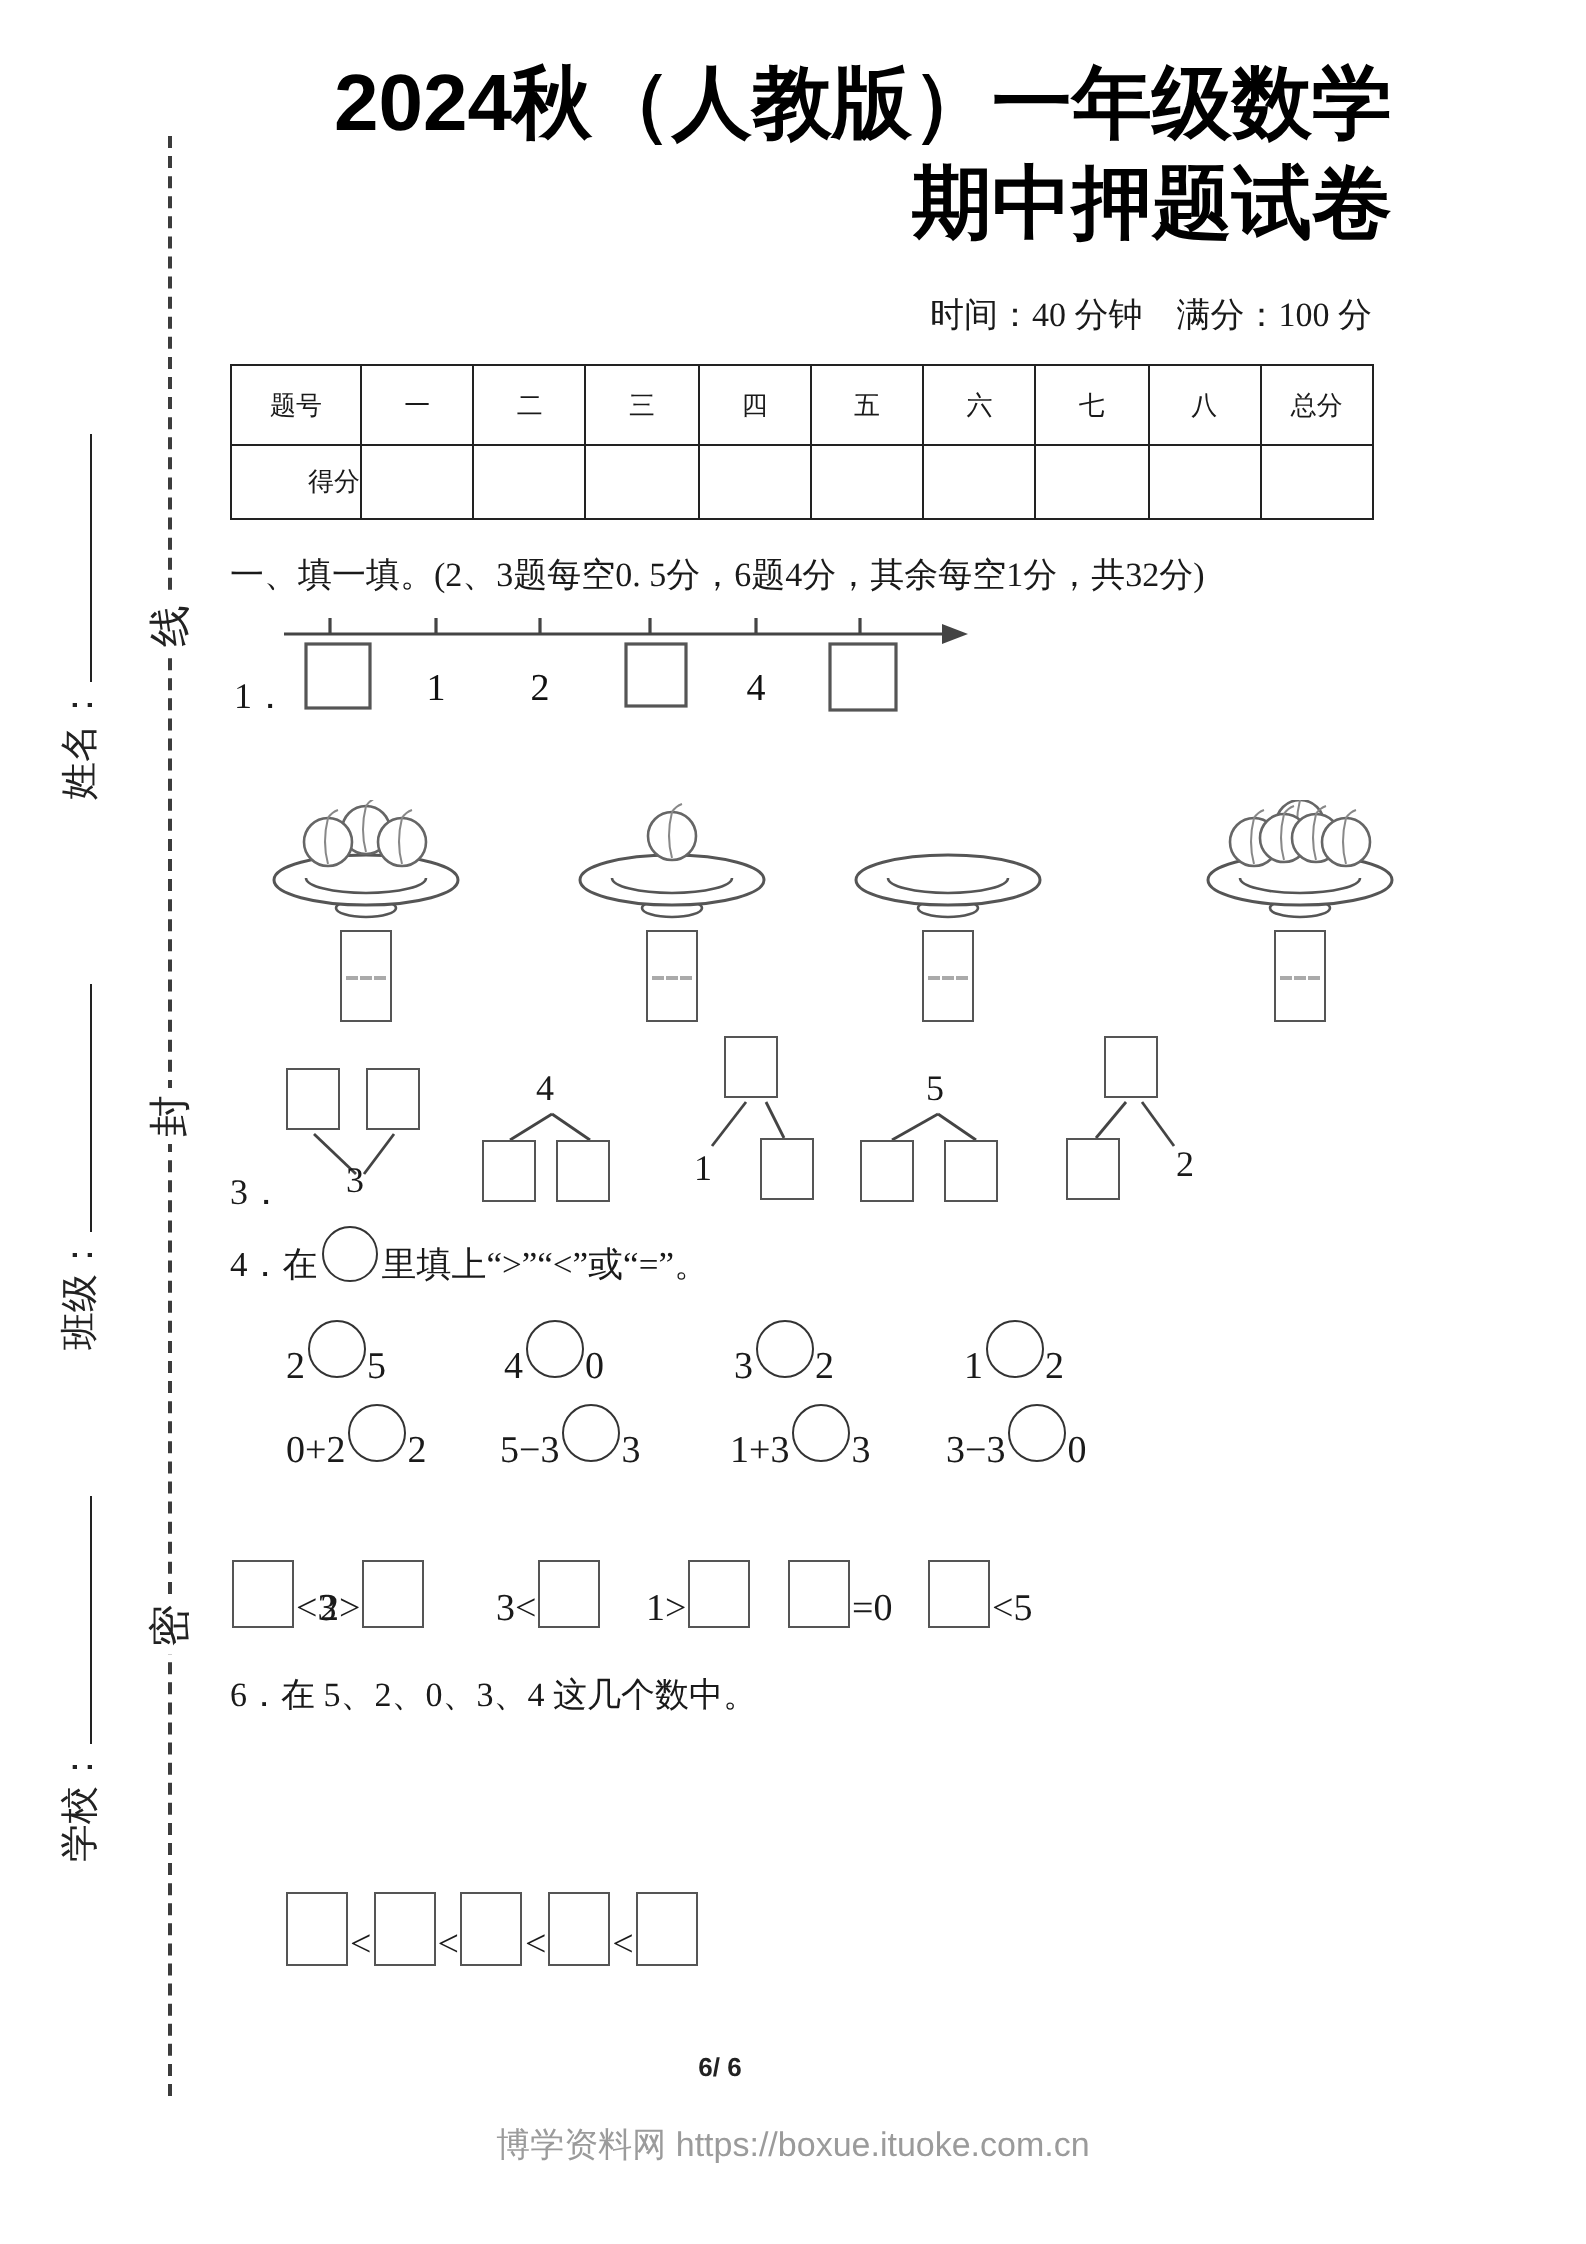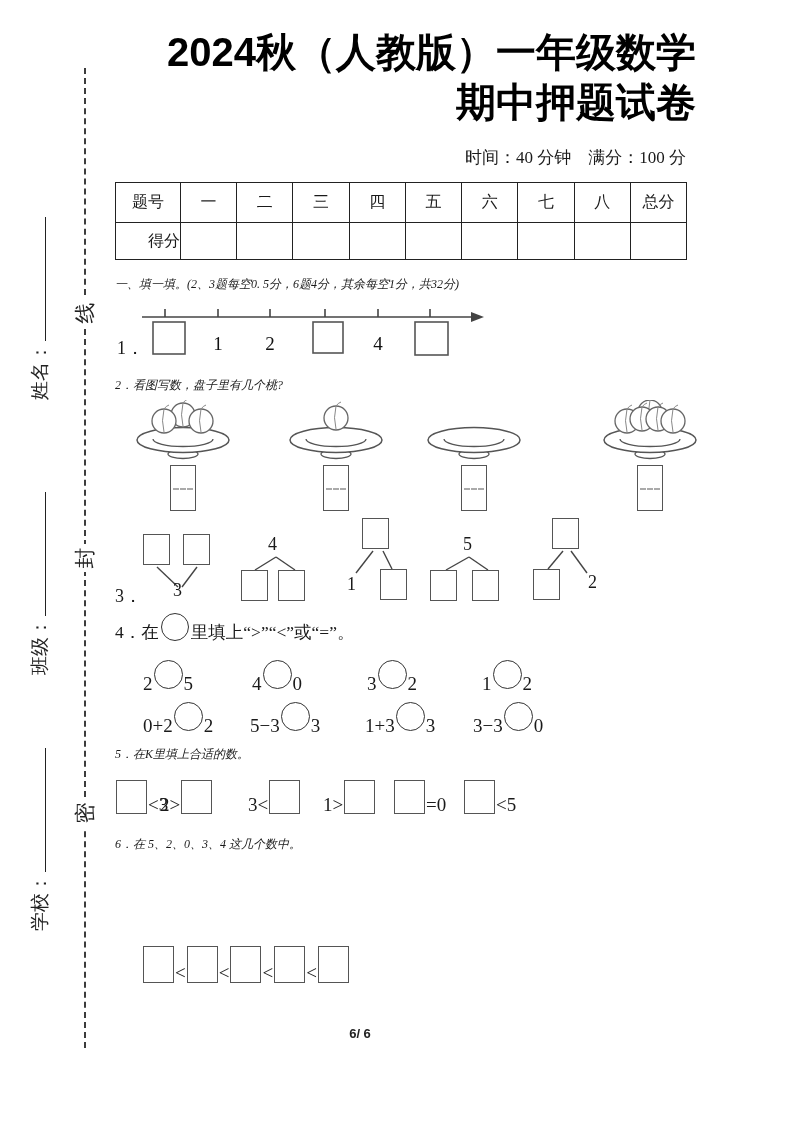--- a/index.html
+++ b/index.html
@@ -1,36 +1,36 @@
 <!DOCTYPE html>
 <html><head>
 <meta charset="utf-8">
 <style>
   html,body{margin:0;padding:0;background:#fff;}
   .page{position:relative;width:793px;height:1122px;background:#fff;color:#111;
         font-family:"Liberation Serif",serif;overflow:hidden;}
-  .txt{position:absolute;left:115px;font-size:12px;white-space:nowrap;color:#1a1a1a;font-style:italic;}
+  .txt{position:absolute;left:115px;font-size:17px;white-space:nowrap;color:#1a1a1a;}
   .qnum{position:absolute;font-size:18px;color:#1a1a1a;}
 
   
   .seal-dash{position:absolute;left:84px;top:68px;height:980px;border-left:2px dashed #3c3c3c;}
   .sealchar{position:absolute;left:71px;width:28px;height:28px;line-height:28px;text-align:center;
             background:#fff;transform:rotate(-90deg);font-size:21px;z-index:2;color:#222;}
   .vfield{position:absolute;left:-62px;width:200px;height:22px;transform:rotate(-90deg);
           font-size:19px;white-space:nowrap;color:#222;}
   .uline{display:inline-block;width:124px;height:15px;border-bottom:1.6px solid #222;margin-left:2px;}
 
   
   .title{position:absolute;left:96px;top:28px;width:600px;text-align:right;
          font-family:"Liberation Sans",sans-serif;font-weight:bold;font-size:40px;line-height:1.24;color:#000;}
   .meta{position:absolute;left:115px;top:146px;width:571px;text-align:right;font-size:17px;color:#1a1a1a;}
 
   
   table.score{position:absolute;left:115px;top:182px;width:572px;border-collapse:collapse;table-layout:fixed;}
-  table.score td{border:1.6px solid #222;text-align:center;font-size:16px;padding:0;background:#fff;color:#1a1a1a;}
+  table.score td{border:1.6px solid #222;text-align:center;font-size:13px;padding:0;background:#fff;color:#1a1a1a;}
   table.score tr.r1 td{height:39px;}
   table.score tr.r2 td{height:36px;text-align:right;}
 
   
   .sqbox{display:inline-block;border:1.6px solid #555;background:#fff;box-sizing:border-box;}
 
   
   svg.numberline{position:absolute;left:130px;top:305px;}
 
   
@@ -135,21 +135,20 @@
     <line x1="248" y1="4" x2="248" y2="12" stroke="#444" stroke-width="1.6"></line>
     <line x1="300" y1="4" x2="300" y2="12" stroke="#444" stroke-width="1.6"></line>
     <rect x="23" y="17" width="32" height="32" fill="#fff" stroke="#555" stroke-width="1.6"></rect>
     <rect x="183" y="17" width="30" height="31" fill="#fff" stroke="#555" stroke-width="1.6"></rect>
     <rect x="285" y="17" width="33" height="33" fill="#fff" stroke="#555" stroke-width="1.6"></rect>
     <text x="88" y="45" text-anchor="middle" font-size="19" fill="#111">1</text>
     <text x="140" y="45" text-anchor="middle" font-size="19" fill="#111">2</text>
     <text x="248" y="45" text-anchor="middle" font-size="19" fill="#111">4</text>
   </svg>
 
-  <div class="txt" style="top:377px">2．看图写数，盘子里有几个桃?</div>
 
   <div class="plate-grp" style="left:133px">
     <svg width="100" height="62">
       <ellipse cx="50" cy="54" rx="15" ry="4.5" fill="#fff" stroke="#555" stroke-width="1.3"></ellipse>
       <ellipse cx="50" cy="40" rx="46" ry="12.5" fill="#fff" stroke="#555" stroke-width="1.5"></ellipse>
       <g class="peaches">
           <circle cx="50" cy="15" r="12" fill="#fff" stroke="#666" stroke-width="1.3"></circle>
           <path d="M 50 3 q 2 -3 5 -4 M 50 3 q -3 12 0 23" fill="none" stroke="#888" stroke-width="1"></path>
           <circle cx="31" cy="21" r="12" fill="#fff" stroke="#666" stroke-width="1.3"></circle>
           <path d="M 31 9 q 2 -3 5 -4 M 31 9 q -3 12 0 23" fill="none" stroke="#888" stroke-width="1"></path>
@@ -294,21 +293,20 @@
     <span class="num">1+3</span>
       <span class="q4circle"></span>
       <span class="num">3</span>
   </div>
   <div class="q4item" style="left:473px;top:702px">
     <span class="num">3−3</span>
       <span class="q4circle"></span>
       <span class="num">0</span>
   </div>
 
-  <div class="txt" style="top:746px">5．在K里填上合适的数。</div>
   <div class="q5item" style="left:115px">
     <span class="num"></span>
       <span class="sqbox q5box"></span>
       <span class="num">&lt;3</span>
   </div>
   <div class="q5item" style="left:160px">
     <span class="num">2&gt;</span>
       <span class="sqbox q5box"></span>
       <span class="num"></span>
   </div>
@@ -340,14 +338,15 @@
     <span class="sqbox q6box"></span>
     <span class="lt">&lt;</span>
     <span class="sqbox q6box"></span>
     <span class="lt">&lt;</span>
     <span class="sqbox q6box"></span>
     <span class="lt">&lt;</span>
     <span class="sqbox q6box"></span>
   </div>
 
   <div class="pagenum">6/ 6</div>
+  <div class="site">博学资料网 https://boxue.ituoke.com.cn</div>
 
 </div>
 
 </body></html>

